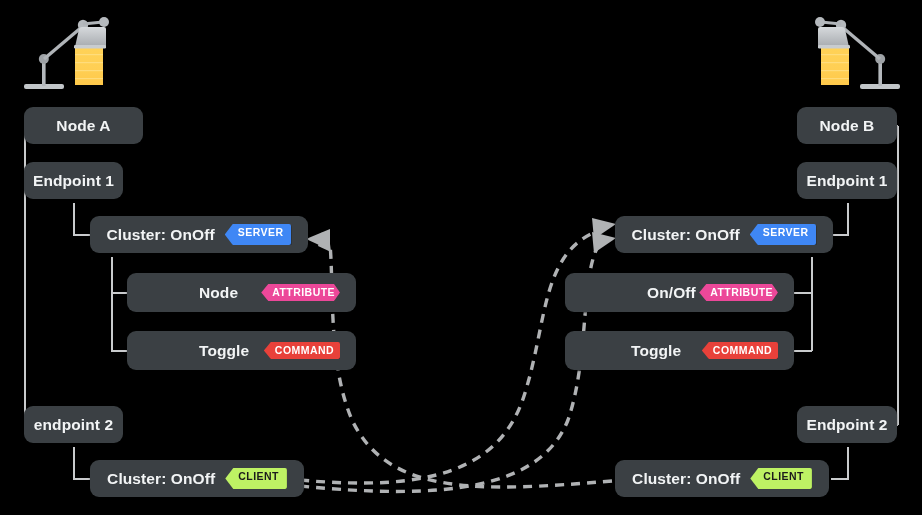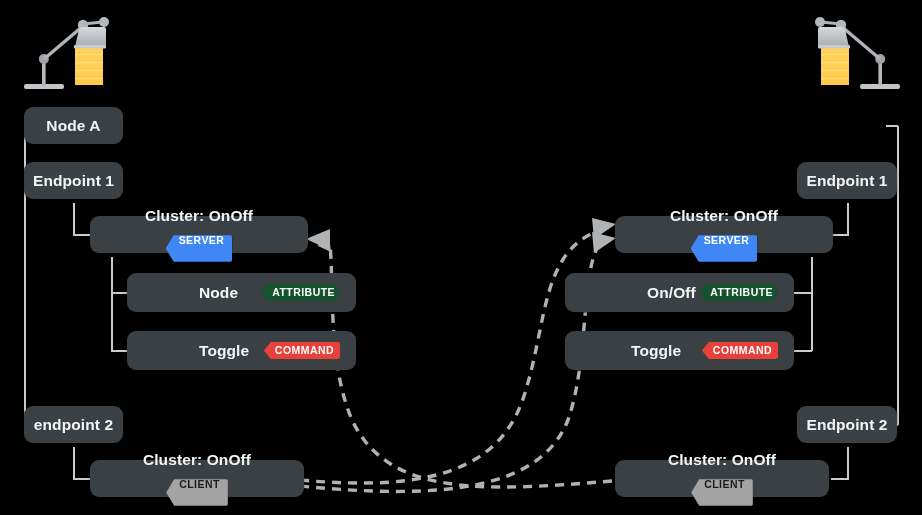--- a/index.html
+++ b/index.html
@@ -33,51 +33,50 @@
   }
   .node-box.simple {
     justify-content: center;
     font-weight: 600;
   }
   .node-box.wide {
     justify-content: center;
     gap: 10px;
     padding: 0 14px;
     font-weight: 600;
-    flex-direction: column;
   }
   .node-box.attr {
     justify-content: center;
     gap: 0;
     padding: 0 16px;
     font-weight: 700;
   }
   .row-label {
     white-space: nowrap;
   }
   
   .badge {
     display: inline-flex;
     align-items: center;
     justify-content: center;
     height: 17px;
-    padding: 0 8px 16px 13px;
+    padding: 0 8px 4px 13px;
     font-size: 10.5px;
     font-weight: 700;
     letter-spacing: 0.45px;
     line-height: 1;
     white-space: nowrap;
     border-radius: 2px;
     clip-path: polygon(0% 50%, 8px 0%, 100% 0%, 100% 100%, 8px 100%);
     box-shadow: 1px 1px 0 rgba(0,0,0,0.45);
   }
   .badge-server { background: #3f87f5; color: #ffffff; }
-  .badge-client { background: #a3a3a3; color: #1b1b1b; }
+  .badge-client { background: #bef264; color: #1b1b1b; }
   .badge-attribute {
-    background: #14532d; color: #ffffff;
+    background: #ec4899; color: #ffffff;
     padding: 0 5px 0 11px;
     clip-path: polygon(0% 50%, 7px 0%, calc(100% - 6px) 0%, 100% 50%, calc(100% - 6px) 100%, 7px 100%);
   }
   .badge-command {
     background: #e8413a; color: #ffffff;
     padding: 0 6px 0 11px;
     clip-path: polygon(0% 50%, 7px 0%, 100% 0%, 100% 100%, 7px 100%);
   }
   
   .conn {
@@ -207,21 +206,21 @@
     <path d="M 330 244 L 322 232 L 318 246 L 331 252 Z" fill="#b0b2b4"></path>
     <polygon points="306,239 330,229 330,250" fill="#b0b2b4"></polygon>
 
     <path d="M 300 480 C 430 492, 500 470, 524 396 C 548 322, 540 252, 600 230" fill="none" stroke="#b0b2b4" stroke-width="3.4" stroke-dasharray="9 7" stroke-linecap="butt"></path>
     <polygon points="616,224 592,218 594,239" fill="#b0b2b4"></polygon>
 
     <path d="M 300 486 C 444 500, 540 490, 568 420 C 590 356, 580 272, 600 243" fill="none" stroke="#b0b2b4" stroke-width="3.4" stroke-dasharray="9 7" stroke-linecap="butt"></path>
     <polygon points="616,238 592,232 594,253" fill="#b0b2b4"></polygon>
   </svg>
 
-  <div class="node-box simple" style="left:24px; top:107px; width:99px; height:37px;">
+  <div class="node-box simple" style="left:24px; top:107px; width:119px; height:37px;">
     <span class="row-label">Node A</span>
   </div>
 
   <div class="node-box simple" style="left:24px; top:162px; width:99px; height:37px;">
     <span class="row-label">Endpoint 1</span>
   </div>
 
   <div class="node-box wide" style="left:90px; top:216px; width:218px; height:37px;">
     <span class="row-label">Cluster: OnOff</span>
     <span class="badge badge-server">SERVER</span>
@@ -239,20 +238,23 @@
 
   <div class="node-box simple" style="left:24px; top:406px; width:99px; height:37px;">
     <span class="row-label">endpoint 2</span>
   </div>
 
   <div class="node-box wide" style="left:90px; top:460px; width:214px; height:37px;">
     <span class="row-label">Cluster: OnOff</span>
     <span class="badge badge-client">CLIENT</span>
   </div>
 
+  <div class="node-box simple" style="left:797px; top:107px; width:100px; height:37px;">
+    <span class="row-label">Node B</span>
+  </div>
 
   <div class="node-box simple" style="left:797px; top:162px; width:100px; height:37px;">
     <span class="row-label">Endpoint 1</span>
   </div>
 
   <div class="node-box wide" style="left:615px; top:216px; width:218px; height:37px;">
     <span class="row-label">Cluster: OnOff</span>
     <span class="badge badge-server">SERVER</span>
   </div>
 

